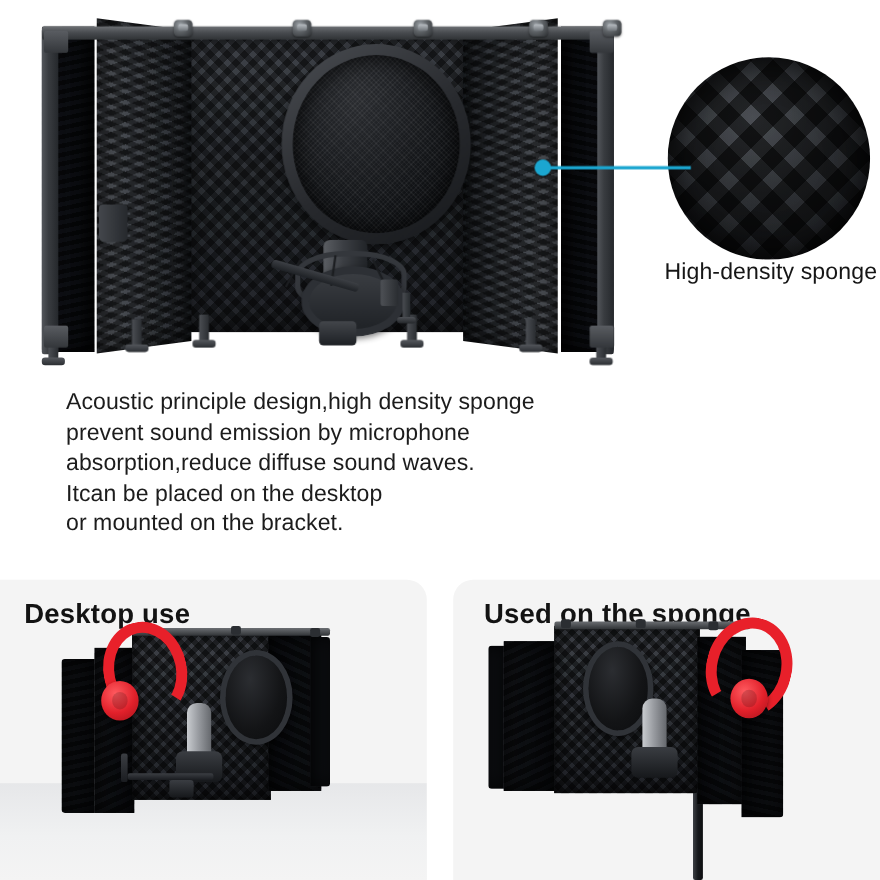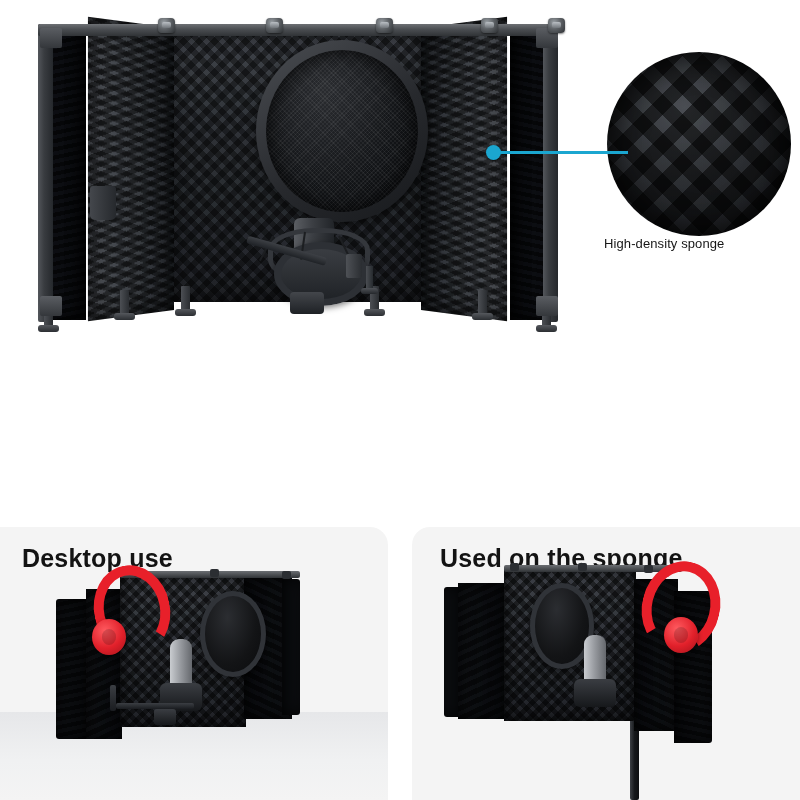--- a/index.html
+++ b/index.html
@@ -304,21 +304,21 @@
       repeating-linear-gradient(45deg,  rgba(255,255,255,.12) 0 13px, rgba(0,0,0,.45) 13px 28px),
       radial-gradient(circle at 42% 30%, #3a3d41 0%, #232528 45%, #0e0f11 100%);
     background-blend-mode: overlay, overlay, normal;
     box-shadow: inset 0 0 34px rgba(0,0,0,.85);
     z-index: 11;
   }
   #sponge-label {
     position: absolute;
     left: 604px; top: 236px;
     width: 196px;
-    font-size: 13px;
+    font-size: 21px;
     color: #161616;
     letter-spacing: .1px;
     white-space: nowrap;
   }
 
   
   #description {
     position: absolute;
     left: 60px; top: 352px;
     width: 520px;
@@ -497,20 +497,27 @@
       </div>
     </div>
 
     <div id="callout-line" style="left:498px; top:151px; width:130px;"></div>
     <div id="callout-dot" style="left:486px; top:145px;"></div>
 
     <div id="sponge-circle"></div>
     <div id="sponge-label">High-density sponge</div>
   </div>
 
+  <div id="description">
+    <div>Acoustic principle design,high density sponge</div>
+    <div>prevent sound emission by microphone</div>
+    <div>absorption,reduce diffuse sound waves.</div>
+    <div>Itcan be placed on the desktop</div>
+    <div>or mounted on the bracket.</div>
+  </div>
 
   <div class="usecase" id="usecase-desktop">
     <div class="usecase-title" id="title-desktop">Desktop use</div>
 
     <div class="desk-surface" style="left:0px; top:185px; width:406px; height:88px;"></div>
 
     <div class="mini">
 
       <div class="mini-panel" style="left:74px; top:72px; width:34px; height:140px; border-radius:3px 0 0 3px;
            background-image:repeating-linear-gradient(168deg,rgba(255,255,255,.09) 0 4px,rgba(0,0,0,.45) 4px 8px),linear-gradient(90deg,#34373c,#1c1f23);"></div>

